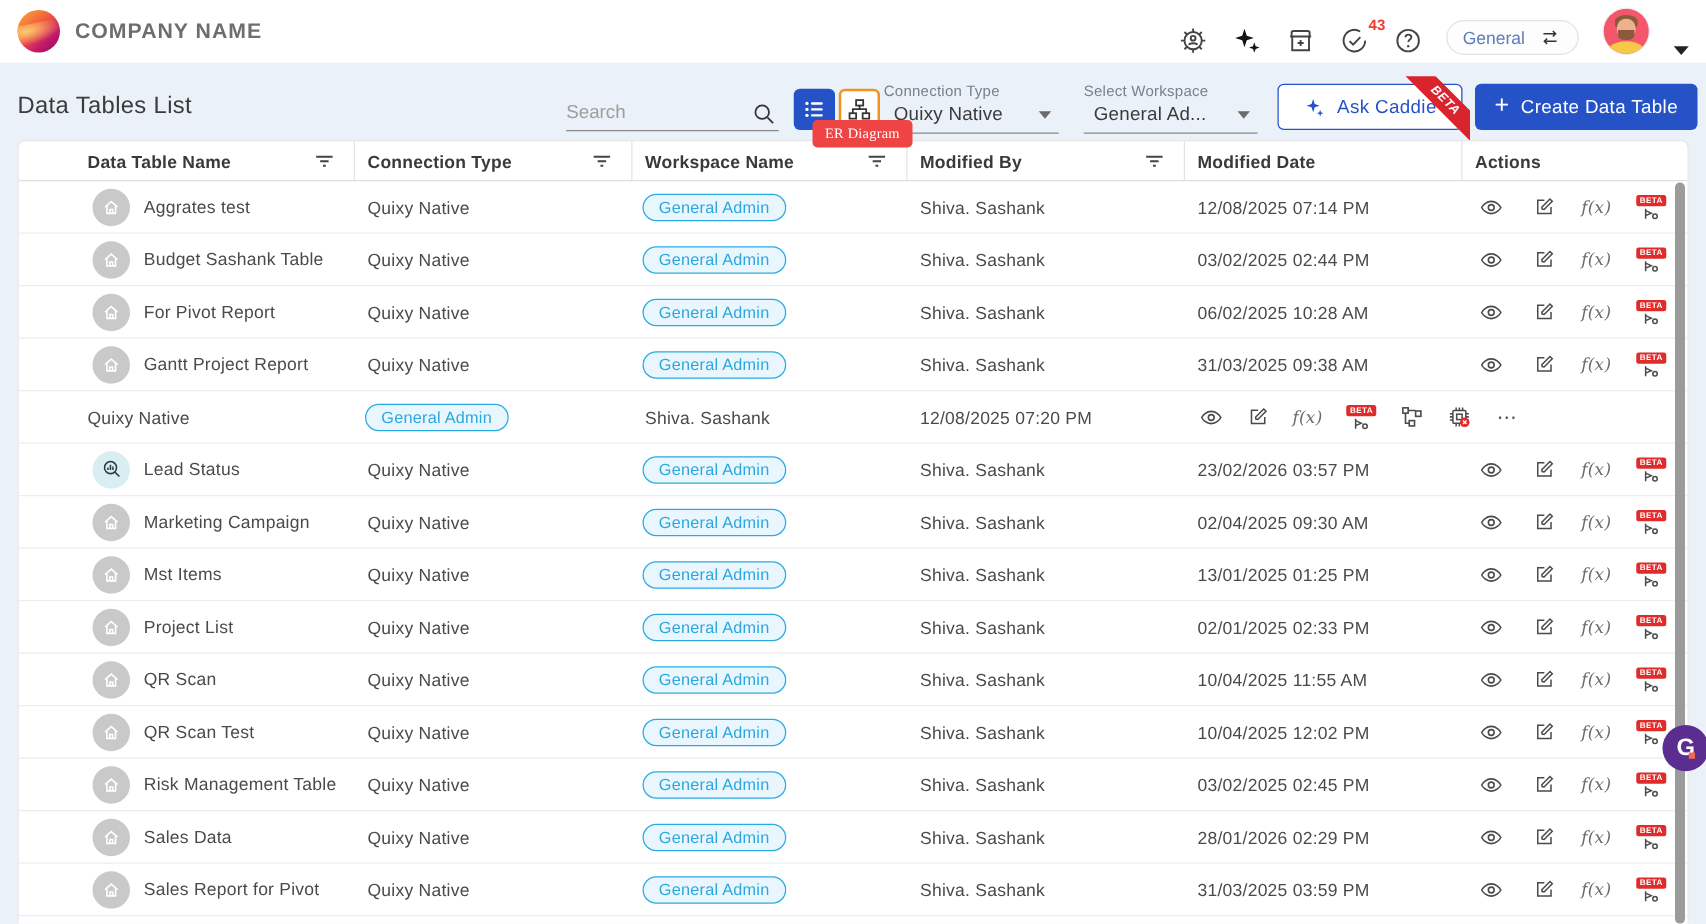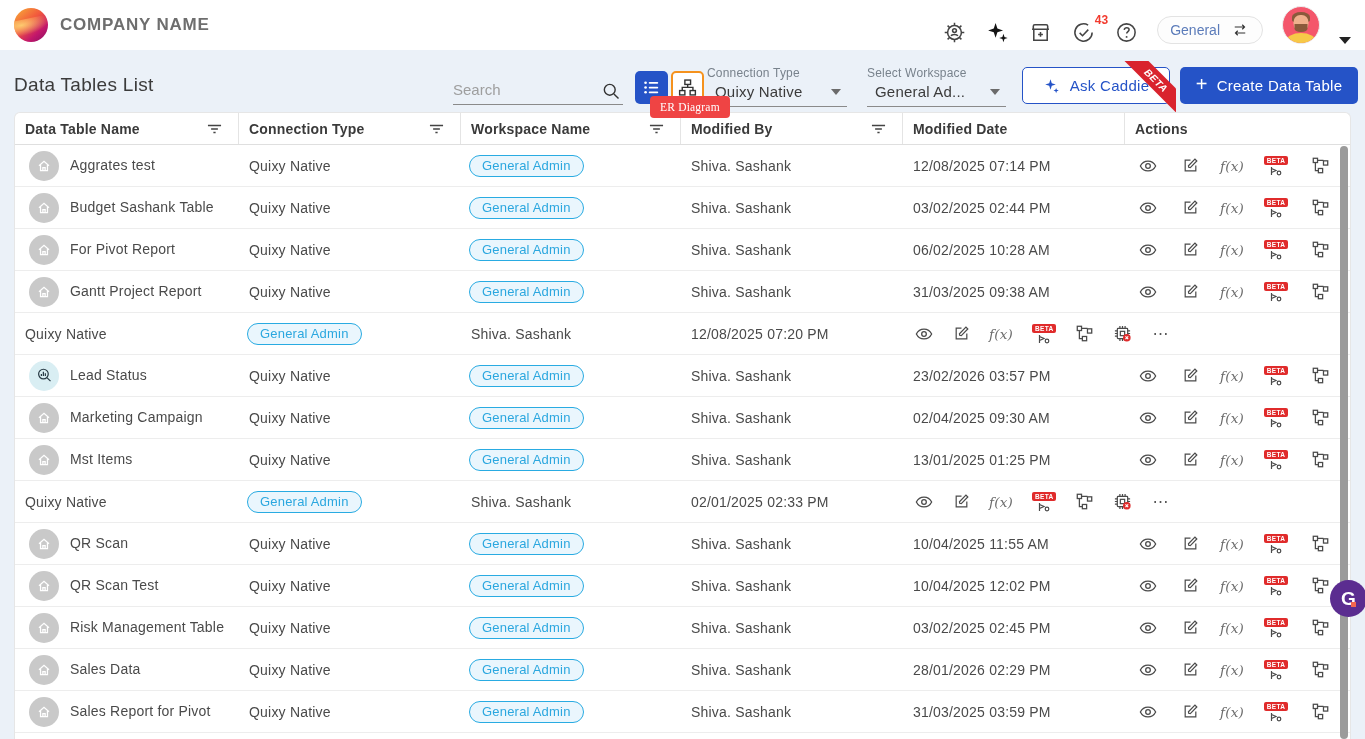--- a/index.html
+++ b/index.html
@@ -54,21 +54,21 @@
     border-radius:5px; color:#fff; font-size:15px; display:flex; align-items:center; justify-content:center; gap:9px; cursor:pointer; font-family:inherit; letter-spacing:.3px;}
   .create-btn .plus { font-size:20px; font-weight:400; margin-top:-2px; }
 
   
   .tooltip { position:absolute; left:650px; top:96px; background:#ef4444; color:#fff; font-size:11.5px;
     padding:5px 10px; border-radius:4px; z-index:40; letter-spacing:.2px;font-family:Liberation Serif, serif; }
 
   
   .table-card { position:absolute; left:14px; top:112px; width:1337px; height:627px; background:#fff;
     border:1px solid #E6E6E6; border-bottom:none; border-radius:6px 6px 0 0; overflow:hidden; }
-  .thead, .row { display:grid; grid-template-columns:224px 222px 220px 222px 222px 1fr; align-items:center; }
+  .thead, .row { display:grid; grid-template-columns:224px 222px 220px 222px 222px 1fr; align-items:center;padding-left:45px; }
   .thead { height:32px; border-bottom:1px solid #DFDFDF; }
   .th { display:flex; align-items:center; justify-content:space-between; height:100%; padding:0 16px 0 10px;
     border-right:1px solid #E4E4E4; font-size:14px; font-weight:700; color:#3A3A3A; letter-spacing:.2px;}
   .th:last-child { border-right:none; }
   .tbody { position:relative; }
   .row { height:42px; border-bottom:1px solid #EDEDED; }
   .cell { padding-left:10px; font-size:14px; color:#4A4A4A; letter-spacing:.2px; }
   .cell-name { display:flex; align-items:center; gap:11px; padding-left:14px; }
   .row-avatar { flex:0 0 30px; width:30px; height:30px; border-radius:50%; background:#C9C9C9;
     display:flex; align-items:center; justify-content:center; }
@@ -724,87 +724,37 @@
             <path d="M8 5V2.2M11 5V2.2M14 5V2.2M8 19.8V17M11 19.8V17M14 19.8V17M5 8H2.2M5 11H2.2M5 14H2.2M19.8 8H17M19.8 11H17M19.8 14H17"></path>
           </g>
           <circle cx="16" cy="16" r="4.4" fill="#E02B2B"></circle>
           <path d="M14.4 14.4l3.2 3.2M17.6 14.4l-3.2 3.2" stroke="#fff" stroke-width="1.3"></path>
         </svg>
       </span>
       <span class="act more">⋯</span>
     </div>
   </div>
       <div class="row icon-home">
-    <div class="cell">Quixy Native</div>
-    <div class="cell" style="padding-left:0;">
-      <span class="ws-badge">General Admin</span>
-    </div>
-    <div class="cell">Shiva. Sashank</div>
-    <div class="cell">02/01/2025 02:33 PM</div>
-    <div class="cell cell-actions">
-      <span class="act">
-        <svg width="18" height="18" viewBox="0 0 24 24" fill="none" stroke="#4a4a4a" stroke-width="1.7">
-          <path d="M12 5.5C6.8 5.5 3 9.6 1.8 12 3 14.4 6.8 18.5 12 18.5S21 14.4 22.2 12C21 9.6 17.2 5.5 12 5.5Z"></path>
-          <circle cx="12" cy="12" r="3.1"></circle>
-        </svg>
-      </span>
-      <span class="act">
-        <svg width="17" height="17" viewBox="0 0 24 24" fill="none" stroke="#4a4a4a" stroke-width="1.7">
-          <path d="M12 4.5H4.5v15h15V12"></path>
-          <path d="M9.5 14.5l-.4-2.2L18.3 3.1l2.6 2.6L11.7 14.9l-2.2-.4Z"></path>
-        </svg>
-      </span>
-      <span class="act fx">f(x)</span>
-      <span class="act beta-ic">
-        <span class="beta-tag">BETA</span>
-        <svg width="12" height="10" viewBox="0 0 12 10" fill="none" stroke="#4a4a4a" stroke-width="1.2">
-          <path d="M1.5 1v8M1.5 2.5l4.5 2-4.5 2"></path>
-              <circle cx="9" cy="7" r="1.8"></circle>
-        </svg>
-      </span>
-      <span class="act">
-        <svg width="17" height="17" viewBox="0 0 20 20" fill="none" stroke="#4a4a4a" stroke-width="1.5">
-          <rect x="1.5" y="1.5" width="5" height="5"></rect>
-              <rect x="13.5" y="4.5" width="5" height="5"></rect>
-              <rect x="7.5" y="13.5" width="5" height="5"></rect>
-          <path d="M6.5 4h7M4 6.5V16h3.5"></path>
-        </svg>
-      </span>
-      <span class="act">
-        <svg width="19" height="19" viewBox="0 0 22 22">
-          <g stroke="#4a4a4a" fill="none" stroke-width="1.4">
-            <rect x="5" y="5" width="12" height="12" rx="1"></rect>
-                <rect x="8.5" y="8.5" width="5" height="5"></rect>
-            <path d="M8 5V2.2M11 5V2.2M14 5V2.2M8 19.8V17M11 19.8V17M14 19.8V17M5 8H2.2M5 11H2.2M5 14H2.2M19.8 8H17M19.8 11H17M19.8 14H17"></path>
-          </g>
-          <circle cx="16" cy="16" r="4.4" fill="#E02B2B"></circle>
-          <path d="M14.4 14.4l3.2 3.2M17.6 14.4l-3.2 3.2" stroke="#fff" stroke-width="1.3"></path>
-        </svg>
-      </span>
-      <span class="act more">⋯</span>
-    </div>
-  </div>
-      <div class="row icon-home">
     <div class="cell cell-name">
       <span class="row-avatar">
         <svg class="glyph-home" width="16" height="16" viewBox="0 0 24 24" fill="none" stroke="#fff" stroke-width="1.9">
           <path d="M4.5 11.5L12 5l7.5 6.5"></path>
               <path d="M6.8 10V19h10.4v-9"></path>
               <path d="M10.3 19v-4.6h3.4V19"></path>
         </svg>
 
       </span>
-      <span class="name-txt">QR Scan</span>
-    </div>
-    <div class="cell">Quixy Native</div>
-    <div class="cell" style="padding-left:0;">
-      <span class="ws-badge">General Admin</span>
-    </div>
-    <div class="cell">Shiva. Sashank</div>
-    <div class="cell">10/04/2025 11:55 AM</div>
+      <span class="name-txt">Project List</span>
+    </div>
+    <div class="cell">Quixy Native</div>
+    <div class="cell" style="padding-left:0;">
+      <span class="ws-badge">General Admin</span>
+    </div>
+    <div class="cell">Shiva. Sashank</div>
+    <div class="cell">02/01/2025 02:33 PM</div>
     <div class="cell cell-actions">
       <span class="act">
         <svg width="18" height="18" viewBox="0 0 24 24" fill="none" stroke="#4a4a4a" stroke-width="1.7">
           <path d="M12 5.5C6.8 5.5 3 9.6 1.8 12 3 14.4 6.8 18.5 12 18.5S21 14.4 22.2 12C21 9.6 17.2 5.5 12 5.5Z"></path>
           <circle cx="12" cy="12" r="3.1"></circle>
         </svg>
       </span>
       <span class="act">
         <svg width="17" height="17" viewBox="0 0 24 24" fill="none" stroke="#4a4a4a" stroke-width="1.7">
           <path d="M12 4.5H4.5v15h15V12"></path>
@@ -844,28 +794,28 @@
       <div class="row icon-home">
     <div class="cell cell-name">
       <span class="row-avatar">
         <svg class="glyph-home" width="16" height="16" viewBox="0 0 24 24" fill="none" stroke="#fff" stroke-width="1.9">
           <path d="M4.5 11.5L12 5l7.5 6.5"></path>
               <path d="M6.8 10V19h10.4v-9"></path>
               <path d="M10.3 19v-4.6h3.4V19"></path>
         </svg>
 
       </span>
-      <span class="name-txt">QR Scan Test</span>
-    </div>
-    <div class="cell">Quixy Native</div>
-    <div class="cell" style="padding-left:0;">
-      <span class="ws-badge">General Admin</span>
-    </div>
-    <div class="cell">Shiva. Sashank</div>
-    <div class="cell">10/04/2025 12:02 PM</div>
+      <span class="name-txt">QR Scan</span>
+    </div>
+    <div class="cell">Quixy Native</div>
+    <div class="cell" style="padding-left:0;">
+      <span class="ws-badge">General Admin</span>
+    </div>
+    <div class="cell">Shiva. Sashank</div>
+    <div class="cell">10/04/2025 11:55 AM</div>
     <div class="cell cell-actions">
       <span class="act">
         <svg width="18" height="18" viewBox="0 0 24 24" fill="none" stroke="#4a4a4a" stroke-width="1.7">
           <path d="M12 5.5C6.8 5.5 3 9.6 1.8 12 3 14.4 6.8 18.5 12 18.5S21 14.4 22.2 12C21 9.6 17.2 5.5 12 5.5Z"></path>
           <circle cx="12" cy="12" r="3.1"></circle>
         </svg>
       </span>
       <span class="act">
         <svg width="17" height="17" viewBox="0 0 24 24" fill="none" stroke="#4a4a4a" stroke-width="1.7">
           <path d="M12 4.5H4.5v15h15V12"></path>
@@ -905,28 +855,28 @@
       <div class="row icon-home">
     <div class="cell cell-name">
       <span class="row-avatar">
         <svg class="glyph-home" width="16" height="16" viewBox="0 0 24 24" fill="none" stroke="#fff" stroke-width="1.9">
           <path d="M4.5 11.5L12 5l7.5 6.5"></path>
               <path d="M6.8 10V19h10.4v-9"></path>
               <path d="M10.3 19v-4.6h3.4V19"></path>
         </svg>
 
       </span>
-      <span class="name-txt">Risk Management Table</span>
-    </div>
-    <div class="cell">Quixy Native</div>
-    <div class="cell" style="padding-left:0;">
-      <span class="ws-badge">General Admin</span>
-    </div>
-    <div class="cell">Shiva. Sashank</div>
-    <div class="cell">03/02/2025 02:45 PM</div>
+      <span class="name-txt">QR Scan Test</span>
+    </div>
+    <div class="cell">Quixy Native</div>
+    <div class="cell" style="padding-left:0;">
+      <span class="ws-badge">General Admin</span>
+    </div>
+    <div class="cell">Shiva. Sashank</div>
+    <div class="cell">10/04/2025 12:02 PM</div>
     <div class="cell cell-actions">
       <span class="act">
         <svg width="18" height="18" viewBox="0 0 24 24" fill="none" stroke="#4a4a4a" stroke-width="1.7">
           <path d="M12 5.5C6.8 5.5 3 9.6 1.8 12 3 14.4 6.8 18.5 12 18.5S21 14.4 22.2 12C21 9.6 17.2 5.5 12 5.5Z"></path>
           <circle cx="12" cy="12" r="3.1"></circle>
         </svg>
       </span>
       <span class="act">
         <svg width="17" height="17" viewBox="0 0 24 24" fill="none" stroke="#4a4a4a" stroke-width="1.7">
           <path d="M12 4.5H4.5v15h15V12"></path>
@@ -966,28 +916,28 @@
       <div class="row icon-home">
     <div class="cell cell-name">
       <span class="row-avatar">
         <svg class="glyph-home" width="16" height="16" viewBox="0 0 24 24" fill="none" stroke="#fff" stroke-width="1.9">
           <path d="M4.5 11.5L12 5l7.5 6.5"></path>
               <path d="M6.8 10V19h10.4v-9"></path>
               <path d="M10.3 19v-4.6h3.4V19"></path>
         </svg>
 
       </span>
-      <span class="name-txt">Sales Data</span>
-    </div>
-    <div class="cell">Quixy Native</div>
-    <div class="cell" style="padding-left:0;">
-      <span class="ws-badge">General Admin</span>
-    </div>
-    <div class="cell">Shiva. Sashank</div>
-    <div class="cell">28/01/2026 02:29 PM</div>
+      <span class="name-txt">Risk Management Table</span>
+    </div>
+    <div class="cell">Quixy Native</div>
+    <div class="cell" style="padding-left:0;">
+      <span class="ws-badge">General Admin</span>
+    </div>
+    <div class="cell">Shiva. Sashank</div>
+    <div class="cell">03/02/2025 02:45 PM</div>
     <div class="cell cell-actions">
       <span class="act">
         <svg width="18" height="18" viewBox="0 0 24 24" fill="none" stroke="#4a4a4a" stroke-width="1.7">
           <path d="M12 5.5C6.8 5.5 3 9.6 1.8 12 3 14.4 6.8 18.5 12 18.5S21 14.4 22.2 12C21 9.6 17.2 5.5 12 5.5Z"></path>
           <circle cx="12" cy="12" r="3.1"></circle>
         </svg>
       </span>
       <span class="act">
         <svg width="17" height="17" viewBox="0 0 24 24" fill="none" stroke="#4a4a4a" stroke-width="1.7">
           <path d="M12 4.5H4.5v15h15V12"></path>
@@ -1027,20 +977,81 @@
       <div class="row icon-home">
     <div class="cell cell-name">
       <span class="row-avatar">
         <svg class="glyph-home" width="16" height="16" viewBox="0 0 24 24" fill="none" stroke="#fff" stroke-width="1.9">
           <path d="M4.5 11.5L12 5l7.5 6.5"></path>
               <path d="M6.8 10V19h10.4v-9"></path>
               <path d="M10.3 19v-4.6h3.4V19"></path>
         </svg>
 
       </span>
+      <span class="name-txt">Sales Data</span>
+    </div>
+    <div class="cell">Quixy Native</div>
+    <div class="cell" style="padding-left:0;">
+      <span class="ws-badge">General Admin</span>
+    </div>
+    <div class="cell">Shiva. Sashank</div>
+    <div class="cell">28/01/2026 02:29 PM</div>
+    <div class="cell cell-actions">
+      <span class="act">
+        <svg width="18" height="18" viewBox="0 0 24 24" fill="none" stroke="#4a4a4a" stroke-width="1.7">
+          <path d="M12 5.5C6.8 5.5 3 9.6 1.8 12 3 14.4 6.8 18.5 12 18.5S21 14.4 22.2 12C21 9.6 17.2 5.5 12 5.5Z"></path>
+          <circle cx="12" cy="12" r="3.1"></circle>
+        </svg>
+      </span>
+      <span class="act">
+        <svg width="17" height="17" viewBox="0 0 24 24" fill="none" stroke="#4a4a4a" stroke-width="1.7">
+          <path d="M12 4.5H4.5v15h15V12"></path>
+          <path d="M9.5 14.5l-.4-2.2L18.3 3.1l2.6 2.6L11.7 14.9l-2.2-.4Z"></path>
+        </svg>
+      </span>
+      <span class="act fx">f(x)</span>
+      <span class="act beta-ic">
+        <span class="beta-tag">BETA</span>
+        <svg width="12" height="10" viewBox="0 0 12 10" fill="none" stroke="#4a4a4a" stroke-width="1.2">
+          <path d="M1.5 1v8M1.5 2.5l4.5 2-4.5 2"></path>
+              <circle cx="9" cy="7" r="1.8"></circle>
+        </svg>
+      </span>
+      <span class="act">
+        <svg width="17" height="17" viewBox="0 0 20 20" fill="none" stroke="#4a4a4a" stroke-width="1.5">
+          <rect x="1.5" y="1.5" width="5" height="5"></rect>
+              <rect x="13.5" y="4.5" width="5" height="5"></rect>
+              <rect x="7.5" y="13.5" width="5" height="5"></rect>
+          <path d="M6.5 4h7M4 6.5V16h3.5"></path>
+        </svg>
+      </span>
+      <span class="act">
+        <svg width="19" height="19" viewBox="0 0 22 22">
+          <g stroke="#4a4a4a" fill="none" stroke-width="1.4">
+            <rect x="5" y="5" width="12" height="12" rx="1"></rect>
+                <rect x="8.5" y="8.5" width="5" height="5"></rect>
+            <path d="M8 5V2.2M11 5V2.2M14 5V2.2M8 19.8V17M11 19.8V17M14 19.8V17M5 8H2.2M5 11H2.2M5 14H2.2M19.8 8H17M19.8 11H17M19.8 14H17"></path>
+          </g>
+          <circle cx="16" cy="16" r="4.4" fill="#E02B2B"></circle>
+          <path d="M14.4 14.4l3.2 3.2M17.6 14.4l-3.2 3.2" stroke="#fff" stroke-width="1.3"></path>
+        </svg>
+      </span>
+      <span class="act more">⋯</span>
+    </div>
+  </div>
+      <div class="row icon-home">
+    <div class="cell cell-name">
+      <span class="row-avatar">
+        <svg class="glyph-home" width="16" height="16" viewBox="0 0 24 24" fill="none" stroke="#fff" stroke-width="1.9">
+          <path d="M4.5 11.5L12 5l7.5 6.5"></path>
+              <path d="M6.8 10V19h10.4v-9"></path>
+              <path d="M10.3 19v-4.6h3.4V19"></path>
+        </svg>
+
+      </span>
       <span class="name-txt">Sales Report for Pivot</span>
     </div>
     <div class="cell">Quixy Native</div>
     <div class="cell" style="padding-left:0;">
       <span class="ws-badge">General Admin</span>
     </div>
     <div class="cell">Shiva. Sashank</div>
     <div class="cell">31/03/2025 03:59 PM</div>
     <div class="cell cell-actions">
       <span class="act">

